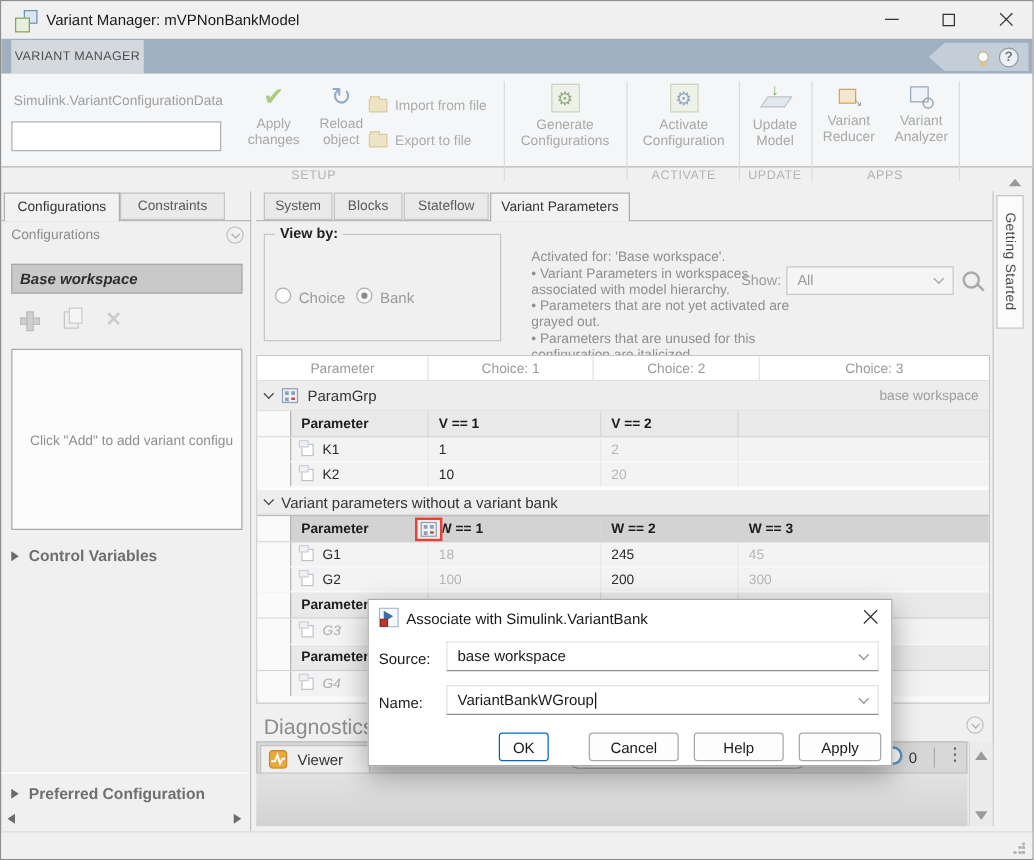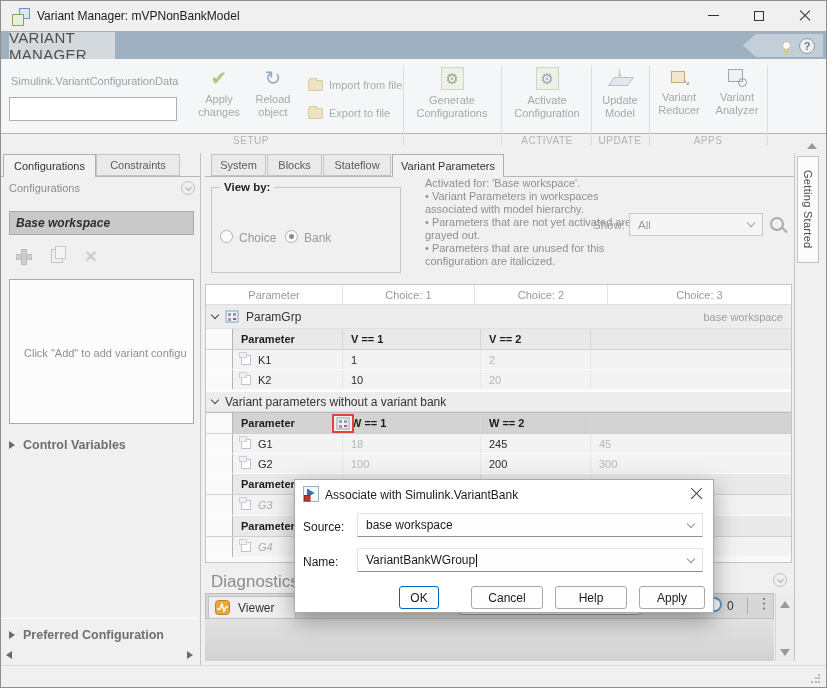--- a/index.html
+++ b/index.html
@@ -15,40 +15,40 @@
   .wtitle{position:absolute;left:36px;top:8px;font-size:12px;color:#1a1a1a}
   .winbtn{position:absolute;top:0;width:46px;height:29px;display:flex;align-items:center;justify-content:center}
   .ic-min{width:11px;height:1px;background:#333}
   .ic-max{width:10px;height:10px;border:1px solid #333}
   .ic-close{position:relative;width:12px;height:12px}
   .ic-close::before,.ic-close::after{content:"";position:absolute;left:-1px;top:5px;width:14px;height:1.2px;background:#333}
   .ic-close::before{transform:rotate(45deg)}.ic-close::after{transform:rotate(-45deg)}
 
   
   .tabband{position:absolute;left:0;top:30px;width:100%;height:28px;background:#9fb0c1}
-  .ts-tab{position:absolute;left:8px;top:1px;width:106px;height:27px;background:#d4d9de;color:#4e4e4e;font-size:15px;display:flex;align-items:center;justify-content:center;letter-spacing:.3px}
+  .ts-tab{position:absolute;left:8px;top:1px;width:106px;height:27px;background:#d4d9de;color:#4e4e4e;font-size:10px;display:flex;align-items:center;justify-content:center;letter-spacing:.3px}
   .arrowzone{position:absolute;right:3px;top:3px;width:80px;height:23px;background:#c3ced9;clip-path:polygon(16% 0,100% 0,100% 100%,16% 100%,0 50%);display:flex;align-items:center;justify-content:flex-end;gap:8px;padding-right:8px}
   .bulb{position:relative;width:9px;height:9px;background:#fdfdf6;border:1px solid #bdb89d;border-radius:50%}
   .bulb::after{content:"";position:absolute;left:1px;top:8px;width:5px;height:3px;background:#d9c989}
   .hlp{width:16px;height:16px;border-radius:50%;background:#eef1f4;border:1px solid #909aa5;color:#6e7a86;font-size:11px;font-weight:bold;text-align:center;line-height:15px}
   .hlp::before{content:"?"}
 
   
   .toolbar{position:absolute;left:0;top:58px;width:100%;height:75px;background:#f5f6f7;border-bottom:1px solid #b5b5b5}
   .cfglabel{position:absolute;left:10px;top:16px;color:#a0a0a0;font-size:11px}
   .cfginput{position:absolute;left:8px;top:38px;width:168px;height:24px;border:1px solid #b0b0b0;background:#fff;font-family:inherit;font-size:11px;padding:0 4px}
   .tsbtn{position:absolute;top:8px;display:flex;flex-direction:column;align-items:center;color:#a8a8a8}
   .tsbtn .lbl{text-align:center;line-height:13px;margin-top:4px}
   .tdiv{position:absolute;top:6px;height:80px;width:1px;background:#dcdcdc}
   .secl{position:absolute;top:76px;text-align:center;color:#b3b3b3;font-size:10px;letter-spacing:.5px}
   .ic-check{font-size:20px;line-height:22px;color:#aecb7f}.ic-check::before{content:"✔"}
   .ic-reload{font-size:20px;line-height:22px;color:#93abc6}.ic-reload::before{content:"↻"}
   .folder{position:relative;width:15px;height:11px;background:#ecdfb4;border:1px solid #cdbd85;border-radius:1px;margin-right:6px;opacity:.75}
   .folder::before{content:"";position:absolute;left:0;top:-3px;width:6px;height:2px;background:#ecdfb4;border:1px solid #cdbd85;border-bottom:none}
-  .filebtn{position:absolute;left:307px;display:flex;align-items:flex-end;color:#ababab}
+  .filebtn{position:absolute;left:294px;display:flex;align-items:flex-start;color:#ababab}
   .gearbox{width:23px;height:23px;background:#eef1e8;border:1px solid #ccd6c1;display:flex;align-items:center;justify-content:center}
   .gearbox::before{content:"⚙";font-size:15px;color:#97ab85}
   .gearbox.blue::before{color:#93a7be}
   .ic-upd{position:relative;width:23px;height:23px}
   .ic-upd::before{content:"";position:absolute;left:2px;top:10px;width:18px;height:7px;background:#e3e8ee;border:1px solid #b9c2cc;transform:skewX(-35deg)}
   .ic-upd::after{content:"↓";position:absolute;left:8px;top:-3px;color:#86b25e;font-size:13px;font-weight:bold}
   .ic-red{position:relative;width:22px;height:20px}
   .ic-red::before{content:"";position:absolute;left:3px;top:4px;width:12px;height:10px;background:#f3e8cd;border:1px solid #c9aa6e}
   .ic-red::after{content:"↘";position:absolute;right:0;bottom:0;font-size:9px;color:#9a9a9a}
   .ic-ana{position:relative;width:22px;height:20px}
@@ -78,21 +78,21 @@
   .secrow{position:absolute;display:flex;align-items:center;gap:8px;font-size:12.5px;font-weight:bold;color:#6f6f6f}
   .tri-l{width:0;height:0;border-top:4px solid transparent;border-bottom:4px solid transparent;border-right:6px solid #6b6b6b}
   .tri-r{width:0;height:0;border-top:4px solid transparent;border-bottom:4px solid transparent;border-left:6px solid #6b6b6b}
 
   
   .fieldset{position:absolute;left:210px;top:186px;width:190px;height:86px;border:1px solid #c6c6c6}
   .fieldset .leg{position:absolute;left:8px;top:-7px;background:#f0f0f0;padding:0 4px;font-weight:bold;font-size:11.5px;color:#1f1f1f}
   .radio{position:absolute;width:13px;height:13px;border:1px solid #b0b0b0;border-radius:50%;background:#fbfbfb}
   .radio.on::after{content:"";position:absolute;left:3px;top:3px;width:5px;height:5px;border-radius:50%;background:#8b8b8b}
   .rlbl{position:absolute;color:#9a9a9a;font-size:12px}
-  .info{position:absolute;left:424px;top:176px;width:216px;color:#8f8f8f;font-size:11px;line-height:13px}
+  .info{position:absolute;left:424px;top:199px;width:216px;color:#8f8f8f;font-size:11px;line-height:13px}
   .info div{margin-bottom:0}
   .showlbl{position:absolute;left:592px;top:218px;color:#9b9b9b;font-size:11.5px}
   .showcombo{position:absolute;left:628px;top:212px;width:134px;height:23px;background:#f5f5f5;border:1px solid #c8c8c8;display:flex;align-items:center;padding:0 8px;color:#9b9b9b;font-size:11.5px}
   .chevd{width:6px;height:6px;border-right:1.4px solid #a0a0a0;border-bottom:1.4px solid #a0a0a0;transform:rotate(45deg);margin-left:auto;margin-top:-3px}
   .mag{position:absolute;left:768px;top:215px;width:20px;height:20px}
   .mag::before{content:"";position:absolute;left:1px;top:1px;width:10px;height:10px;border:2px solid #aaa;border-radius:50%}
   .mag::after{content:"";position:absolute;left:12px;top:13px;width:7px;height:2px;background:#aaa;transform:rotate(45deg)}
 
   
   .tbl{position:absolute;left:204px;top:283px;width:587px;height:279px;background:#fafafa;border:1px solid #c6c6c6;font-size:11px}
@@ -384,20 +384,21 @@
                 <rect x="1" y="1" width="12" height="11" fill="#eef1f5" stroke="#8fa0b5"></rect>
                 <rect x="3" y="3" width="3" height="3" fill="#8fa0b5"></rect>
                 <rect x="8" y="3" width="3" height="3" fill="#8fa0b5"></rect>
                 <rect x="3" y="8" width="3" height="3" fill="#8fa0b5"></rect>
                 <rect x="8" y="8" width="3" height="2" fill="#c0504d"></rect>
               </svg>
           </span>
         </div>
         <div class="s2">W == 1</div>
         <div class="s3">W == 2</div>
+        <div class="s4">W == 3</div>
       </div>
     </div>
     <div class="sub vrow">
       <div class="gut"></div>
       <div class="subtbl">
         <div class="s1">
             <span class="pic"></span>
             <span>G1</span>
           </div>
         <div class="s2 dim">18</div>

